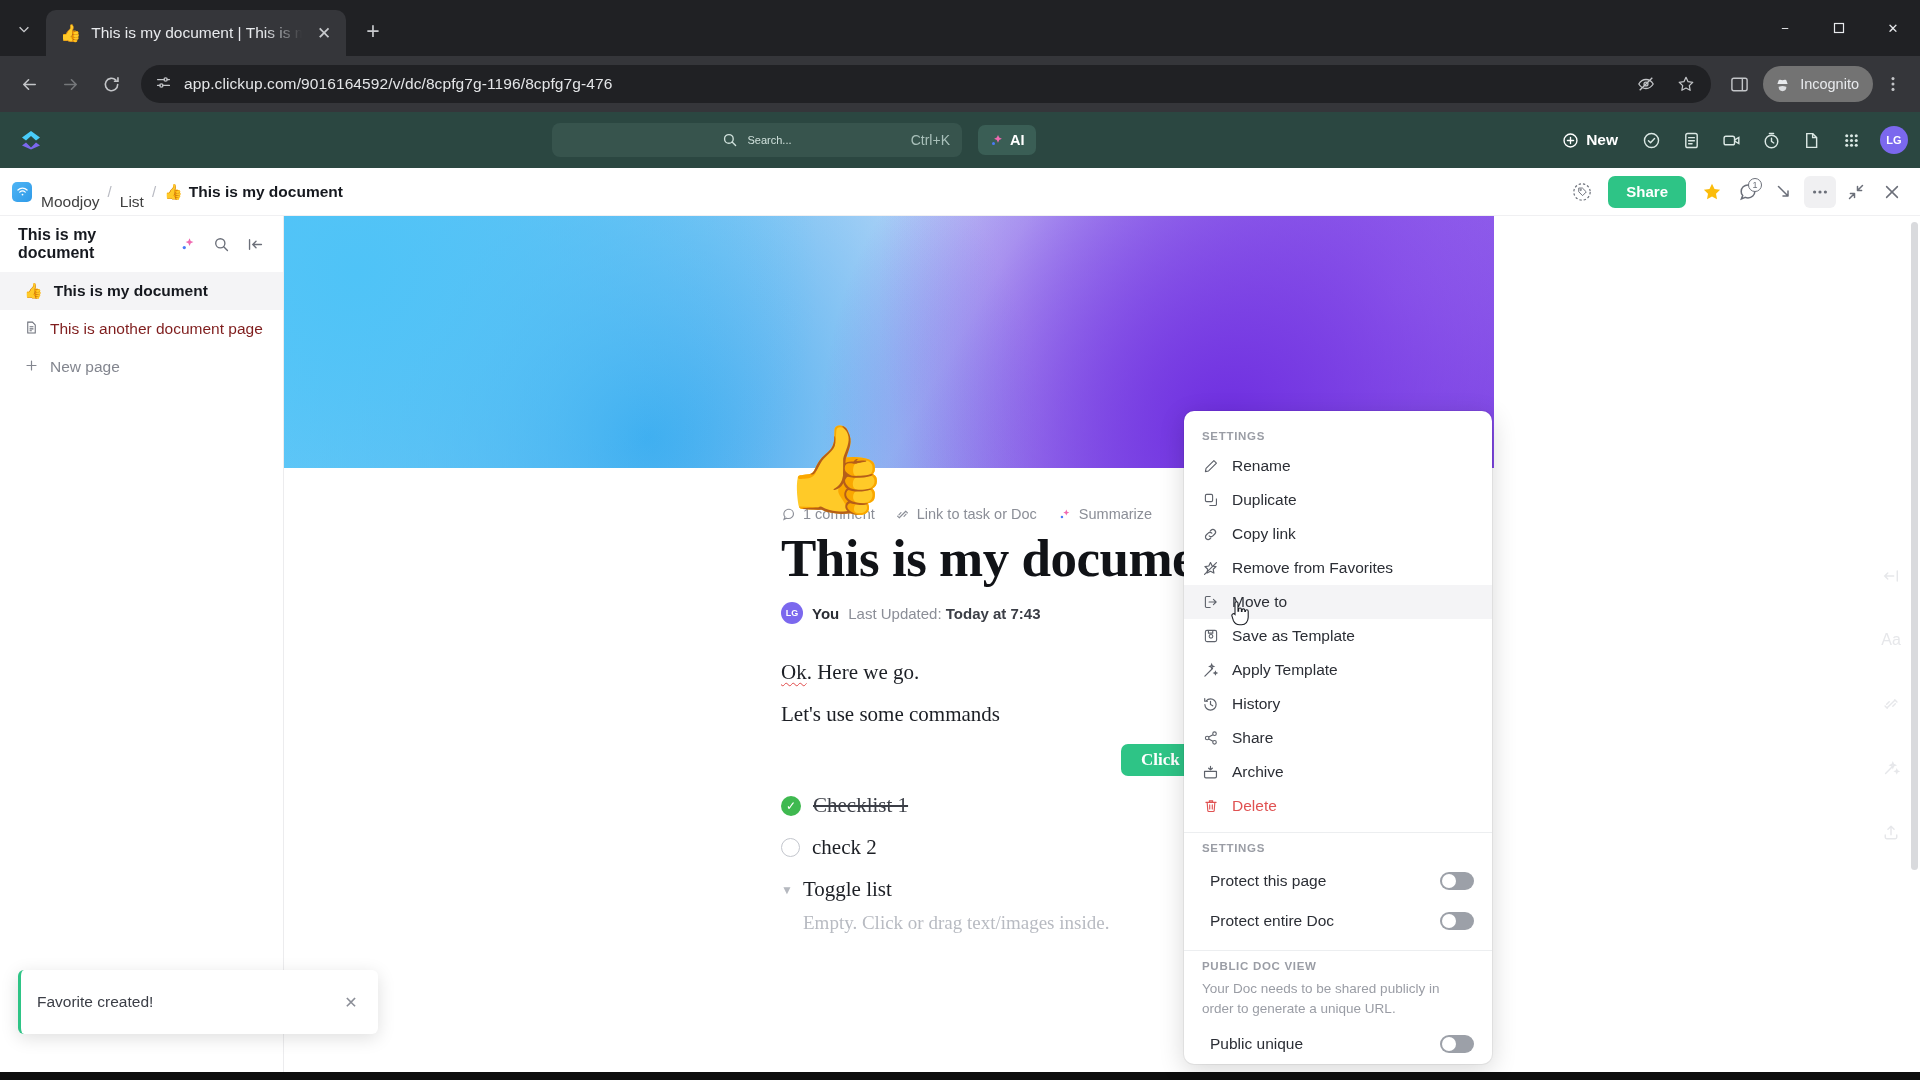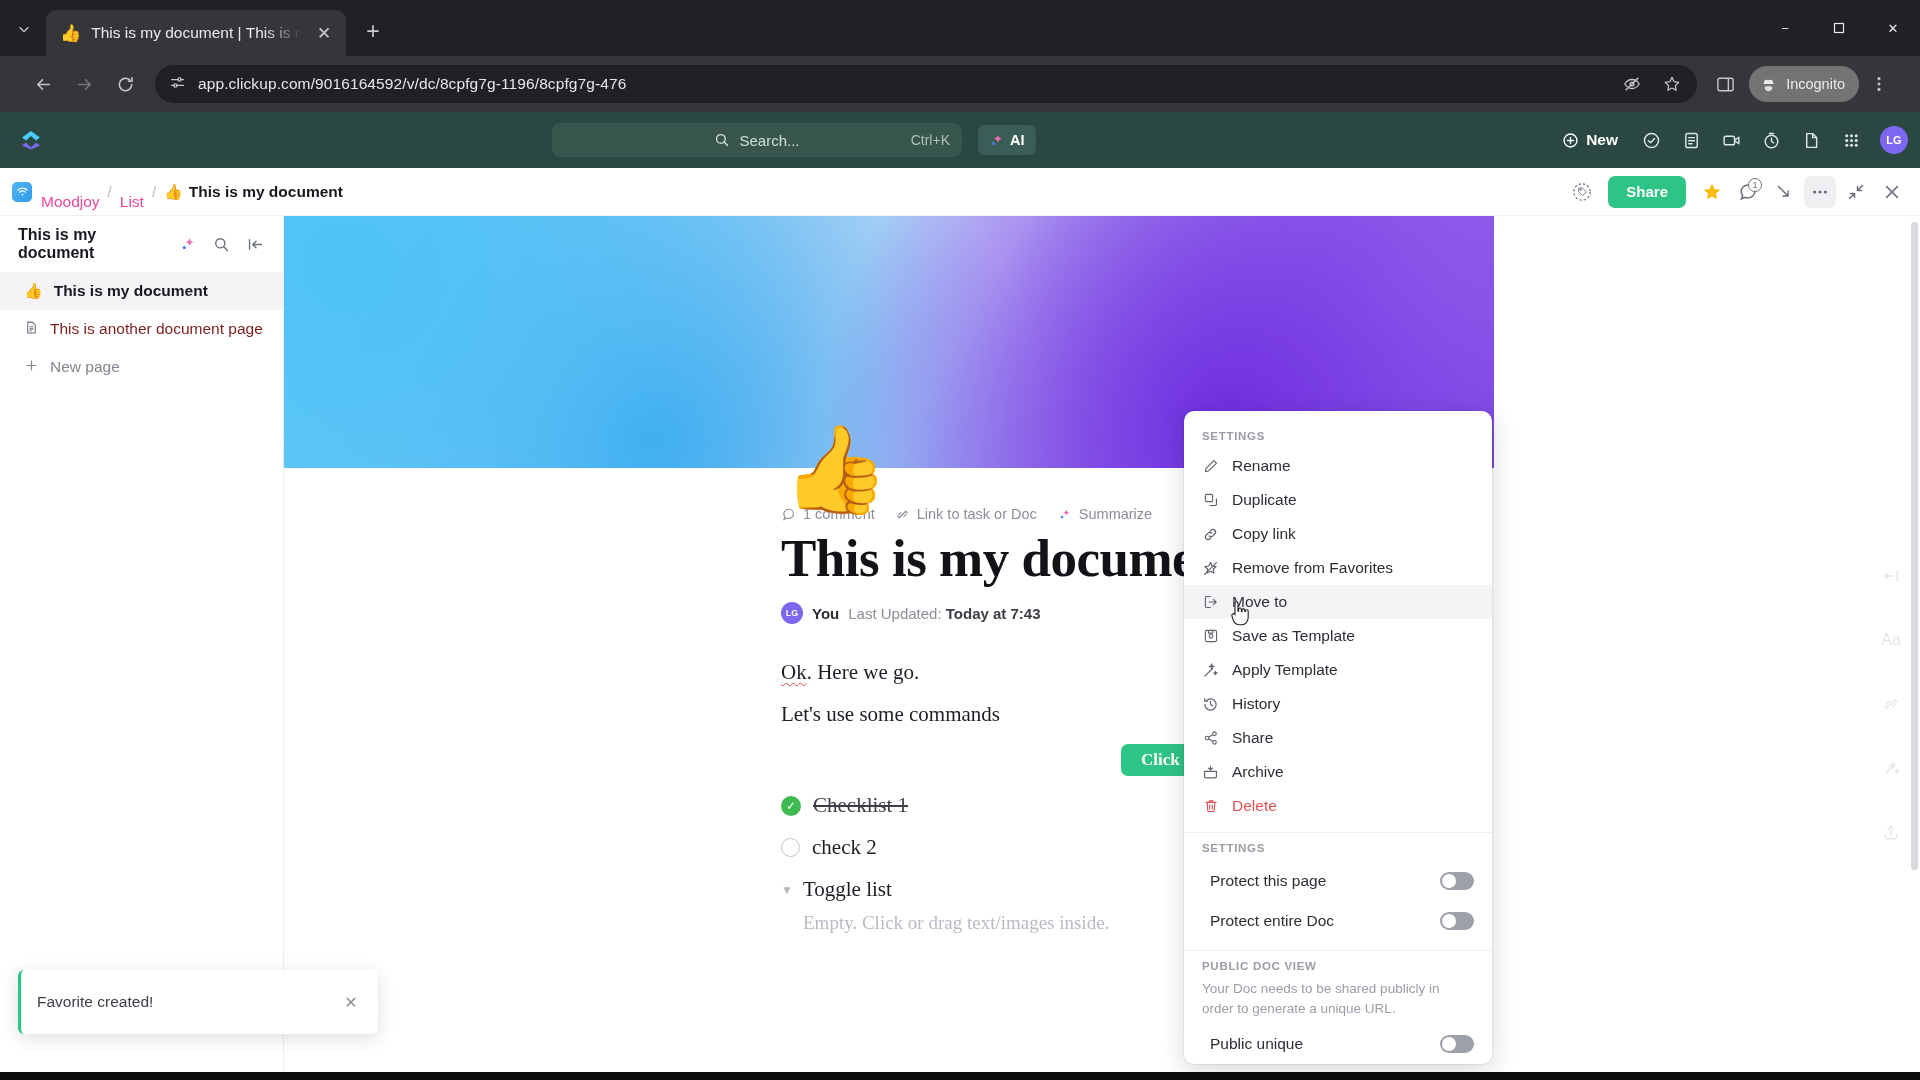--- a/index.html
+++ b/index.html
@@ -44,21 +44,21 @@
   .win-ctrls {
     position: absolute; right: 0; top: 0; height: 56px; display: flex;
   }
   .win-btn {
     width: 54px; height: 100%; display: flex; align-items: center;
     justify-content: center; color: #e8eaed; font-size: 13px;
   }
 
   .chrome-toolbar {
     height: 56px; background: #35363a; display: flex; align-items: center;
-    padding: 0 24px; gap: 3px;
+    padding: 0 10px; gap: 3px;
   }
   .nav-btn {
     width: 38px; height: 38px; border-radius: 50%; color: #c3c5c8;
     display: flex; align-items: center; justify-content: center;
   }
   .nav-btn.dim { color: #75777a; }
   .omnibox {
     flex: 1; height: 38px; background: #202124; border-radius: 19px;
     display: flex; align-items: center; padding: 0 14px; gap: 12px;
     margin: 0 8px; position: relative;
@@ -78,21 +78,21 @@
     height: 56px; background: #2b4741; display: flex; align-items: center;
     padding: 0 14px; position: relative;
   }
   .cu-logo { width: 34px; height: 34px; display:flex; align-items:center;
              justify-content:center; }
   .cu-search {
     position: absolute; left: 552px; width: 410px; height: 34px;
     background: #37544d; border-radius: 8px; display: flex;
     align-items: center; justify-content: center; gap: 9px;
   }
-  .cu-search .ph { color: #cfe0db; font-size: 15px; }
+  .cu-search .ph { color: #cfe0db; font-size: 11px; }
   .cu-search .kbd { position: absolute; right: 12px; color: #a9c0ba; font-size: 14px; }
   .ai-pill {
     position: absolute; left: 978px; height: 30px; background: #3a5e55;
     border-radius: 7px; display:flex; align-items:center; gap:6px;
     padding: 0 11px; color: #fff; font-size: 14.5px; font-weight: 600;
   }
   .cu-header-right {
     position: absolute; right: 12px; display: flex; align-items: center; gap: 6px;
   }
   .new-btn {
@@ -110,21 +110,21 @@
   
   .cu-bread {
     height: 48px; background: #fff; display: flex; align-items: center;
     padding: 0 12px; position: relative; border-bottom: 1px solid #f0f0f2;
   }
   .bc-logo {
     width: 20px; height: 20px; border-radius: 5px; margin-right: 9px;
     background: linear-gradient(135deg,#4fb5f5,#2f9ae8);
     display:flex; align-items:center; justify-content:center;
   }
-  .bc-item { color: #ec4899; font-size: 15.5px; margin-top: 20px; }
+  .bc-item { color: #404040; font-size: 15.5px; margin-top: 20px; }
   .bc-sep { color: #b8bac2; margin: 0 8px; font-size: 15px; }
   .bc-current { color: #16191f; font-size: 15.5px; font-weight: 700; }
   .bc-emoji { margin-right: 6px; font-size: 15px; }
   .bread-right { position:absolute; right: 12px; display:flex; align-items:center; gap:4px; }
   .share-btn {
     background:#2ec486; color:#fff; font-size:15px; font-weight:600;
     border-radius:7px; height:32px; padding:0 18px; display:flex;
     align-items:center; margin: 0 6px;
   }
   .bi { width:32px; height:32px; display:flex; align-items:center;

